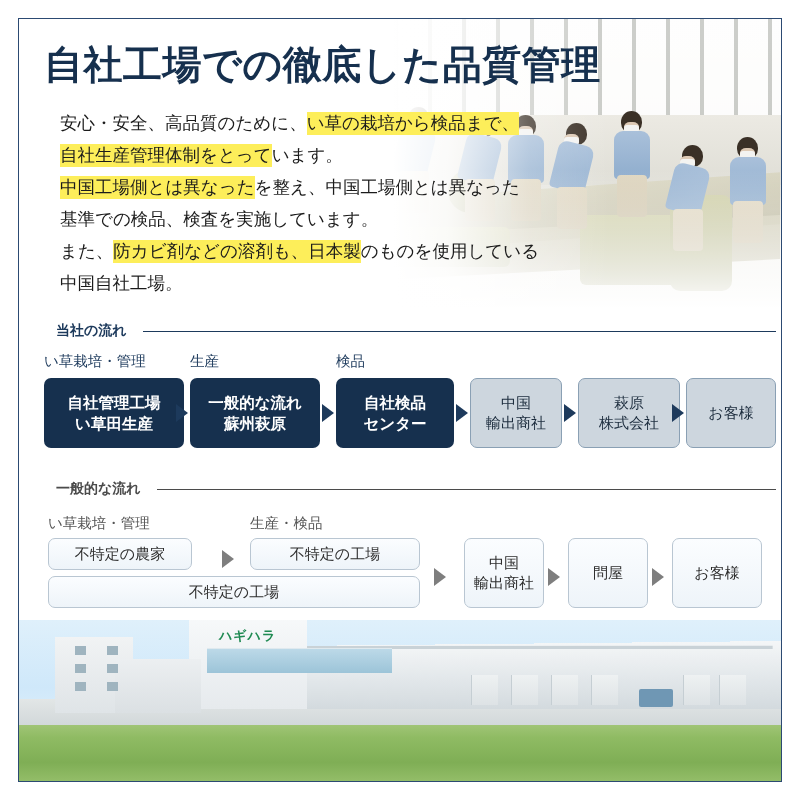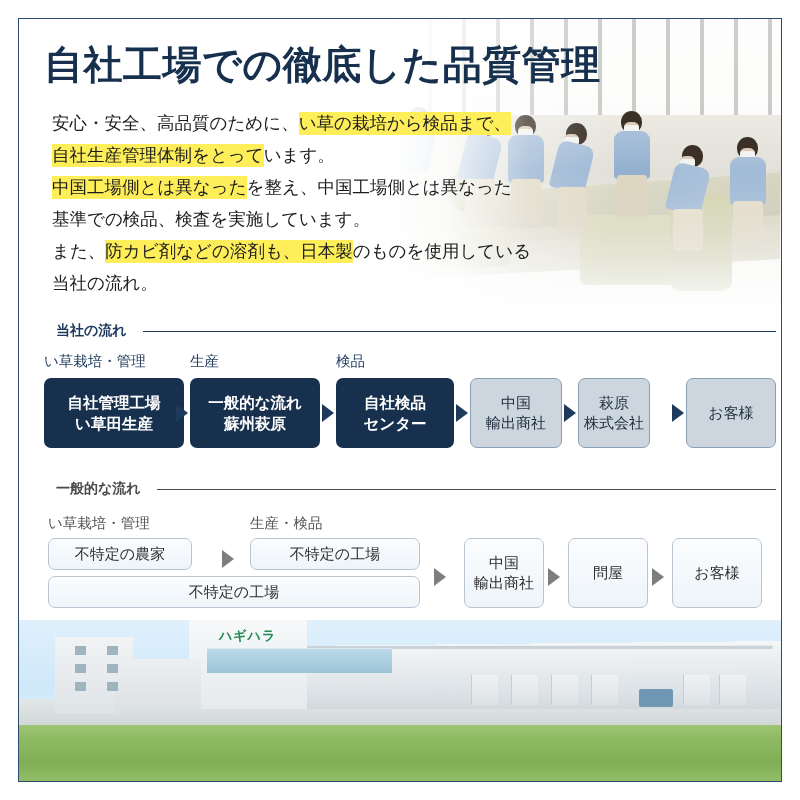--- a/index.html
+++ b/index.html
@@ -130,21 +130,21 @@
     font-weight: bold;
     letter-spacing: .5px;
     color: #16304e;
     z-index: 10;
     white-space: nowrap;
   }
 
   
   .body-copy {
     position: absolute;
-    left: 52px;
+    left: 60px;
     top: 107px;
     width: 520px;
     z-index: 10;
     font-size: 17.5px;
     line-height: 32px;
     color: #1b1b1b;
   }
   .body-copy .ln { white-space: nowrap; }
   .hl {
     background: #fdee5a;
@@ -380,21 +380,21 @@
   </div>
 
   <div class="headline">自社工場での徹底した品質管理</div>
 
   <div class="body-copy">
       <div class="ln"><span>安心・安全、高品質のために、</span><span class="hl">い草の栽培から検品まで、</span></div>
       <div class="ln"><span class="hl">自社生産管理体制をとって</span><span>います。</span></div>
       <div class="ln"><span class="hl">中国工場側とは異なった</span><span>を整え、中国工場側とは異なった</span></div>
       <div class="ln"><span>基準での検品、検査を実施しています。</span></div>
       <div class="ln"><span>また、</span><span class="hl">防カビ剤などの溶剤も、日本製</span><span>のものを使用している</span></div>
-      <div class="ln"><span>当社の流れ。</span></div>
+      <div class="ln"><span>中国自社工場。</span></div>
     </div>
 
   <div class="sec sec-ours">
     <span class="sec-title">当社の流れ</span>
     <span class="sec-rule"></span>
   </div>
 
   <div class="flow" id="ours-flow" style="left:0;top:0;width:800px;height:800px;">
       <div class="col-label navy" style="left: 44px; top: 352px; width: 130px;">い草栽培・管理</div>
       <div class="col-label navy" style="left: 190px; top: 352px; width: 130px;">生産</div>
@@ -408,21 +408,21 @@
         <span class="l2">蘇州萩原</span>
       </div>
       <div class="box navy" style="left: 336px; top: 378px; width: 118px; height: 70px;">
         <span class="l1">自社検品</span>
         <span class="l2">センター</span>
       </div>
       <div class="box gray" style="left: 470px; top: 378px; width: 92px; height: 70px;">
         <span class="l1">中国</span>
         <span class="l2">輸出商社</span>
       </div>
-      <div class="box gray" style="left: 578px; top: 378px; width: 72px; height: 70px;">
+      <div class="box gray" style="left: 578px; top: 378px; width: 102px; height: 70px;">
         <span class="l1">萩原</span>
         <span class="l2">株式会社</span>
       </div>
       <div class="box gray" style="left: 686px; top: 378px; width: 90px; height: 70px;">
         <span class="l1">お客様</span>
       </div>
       <div class="arrow navy" style="left: 176px; top: 404px;"></div>
       <div class="arrow navy" style="left: 322px; top: 404px;"></div>
       <div class="arrow navy" style="left: 456px; top: 404px;"></div>
       <div class="arrow navy" style="left: 564px; top: 404px;"></div>

